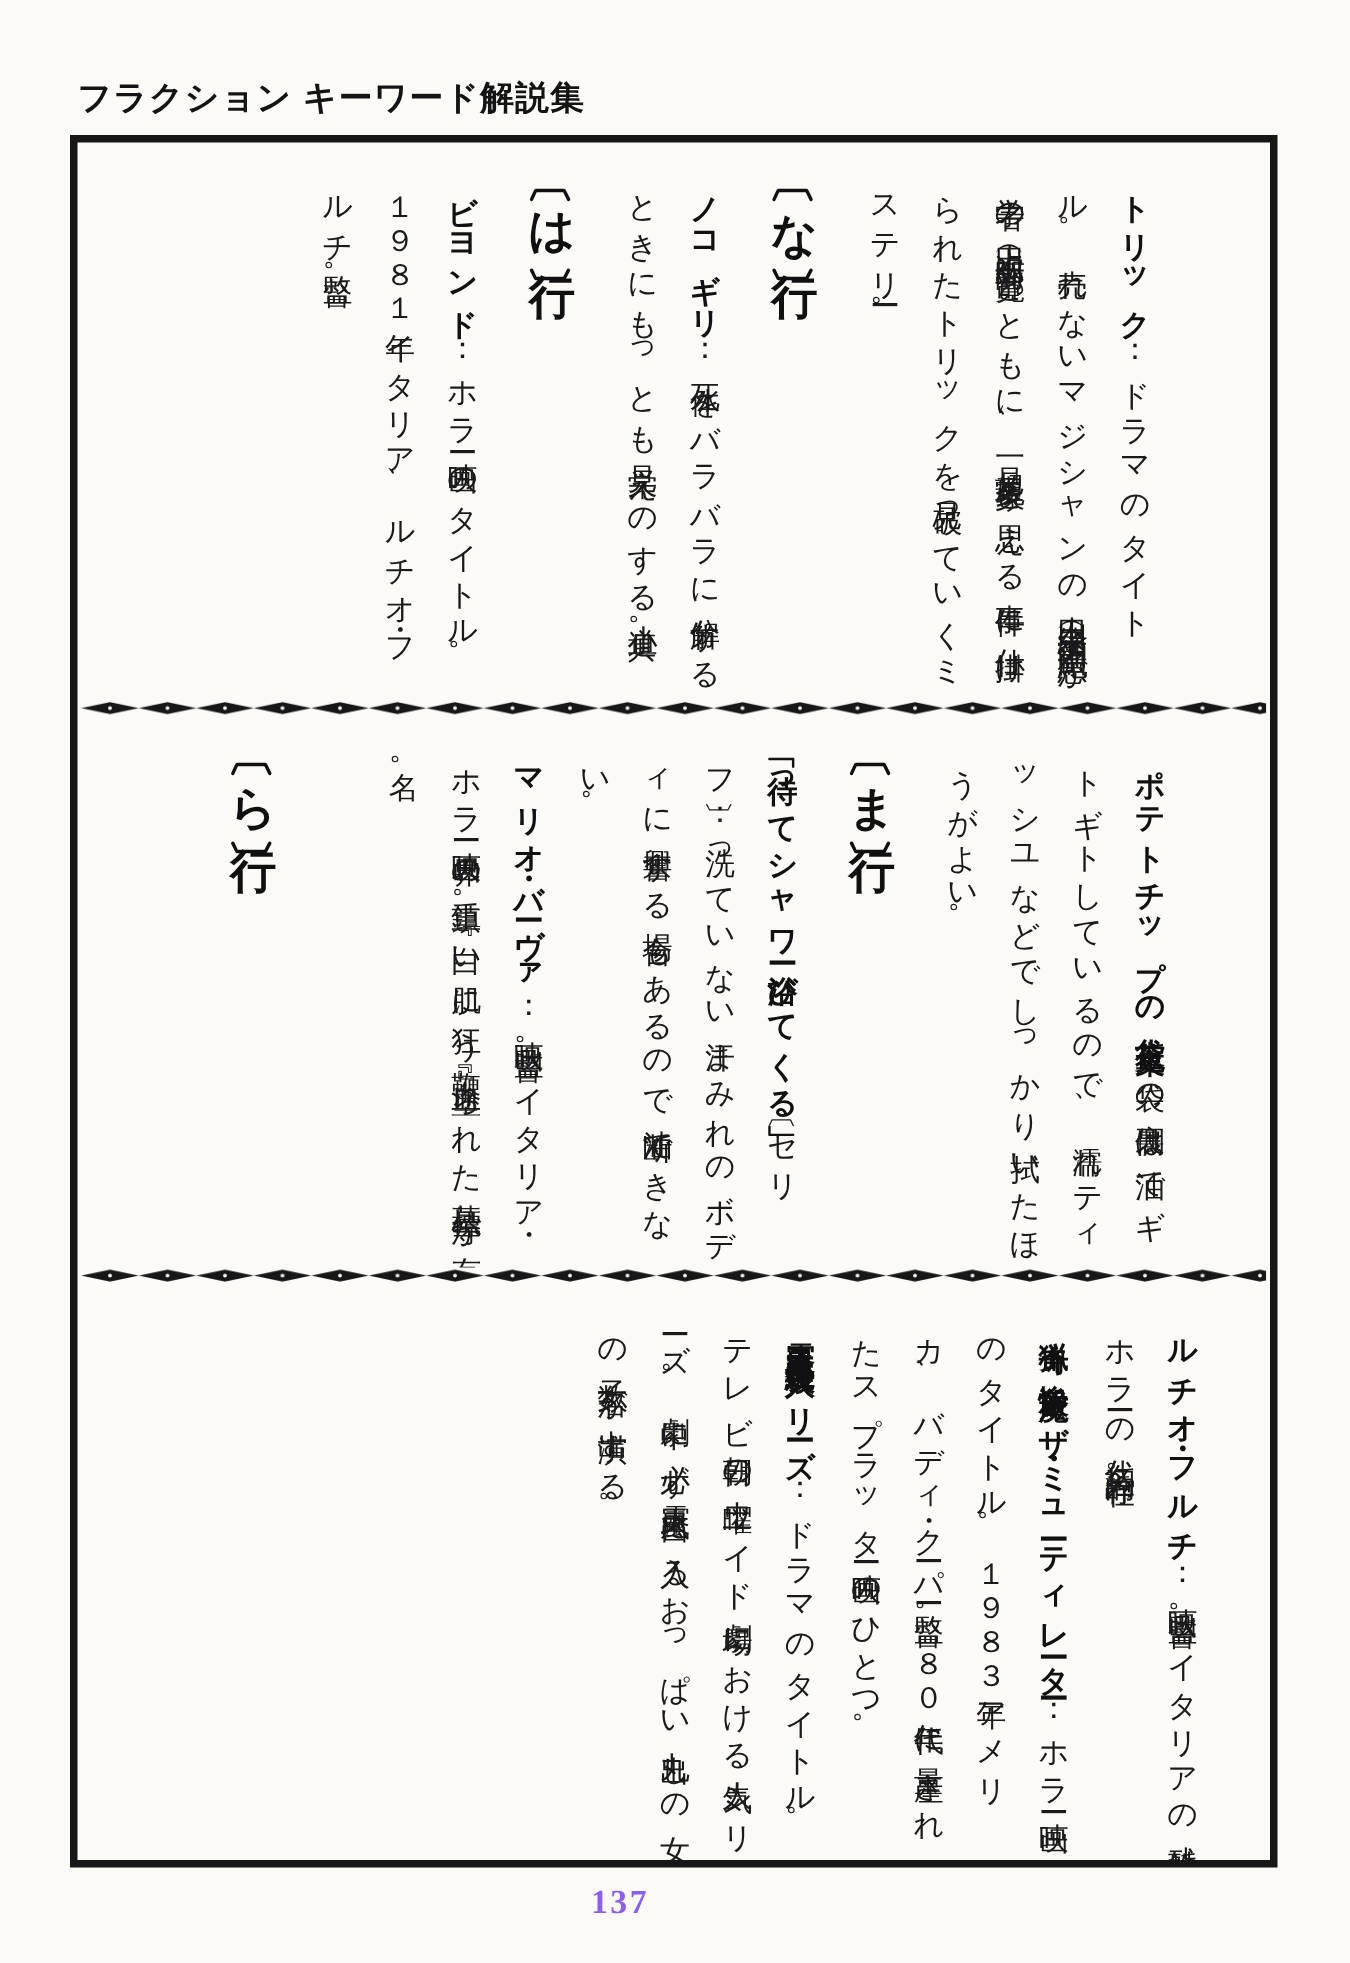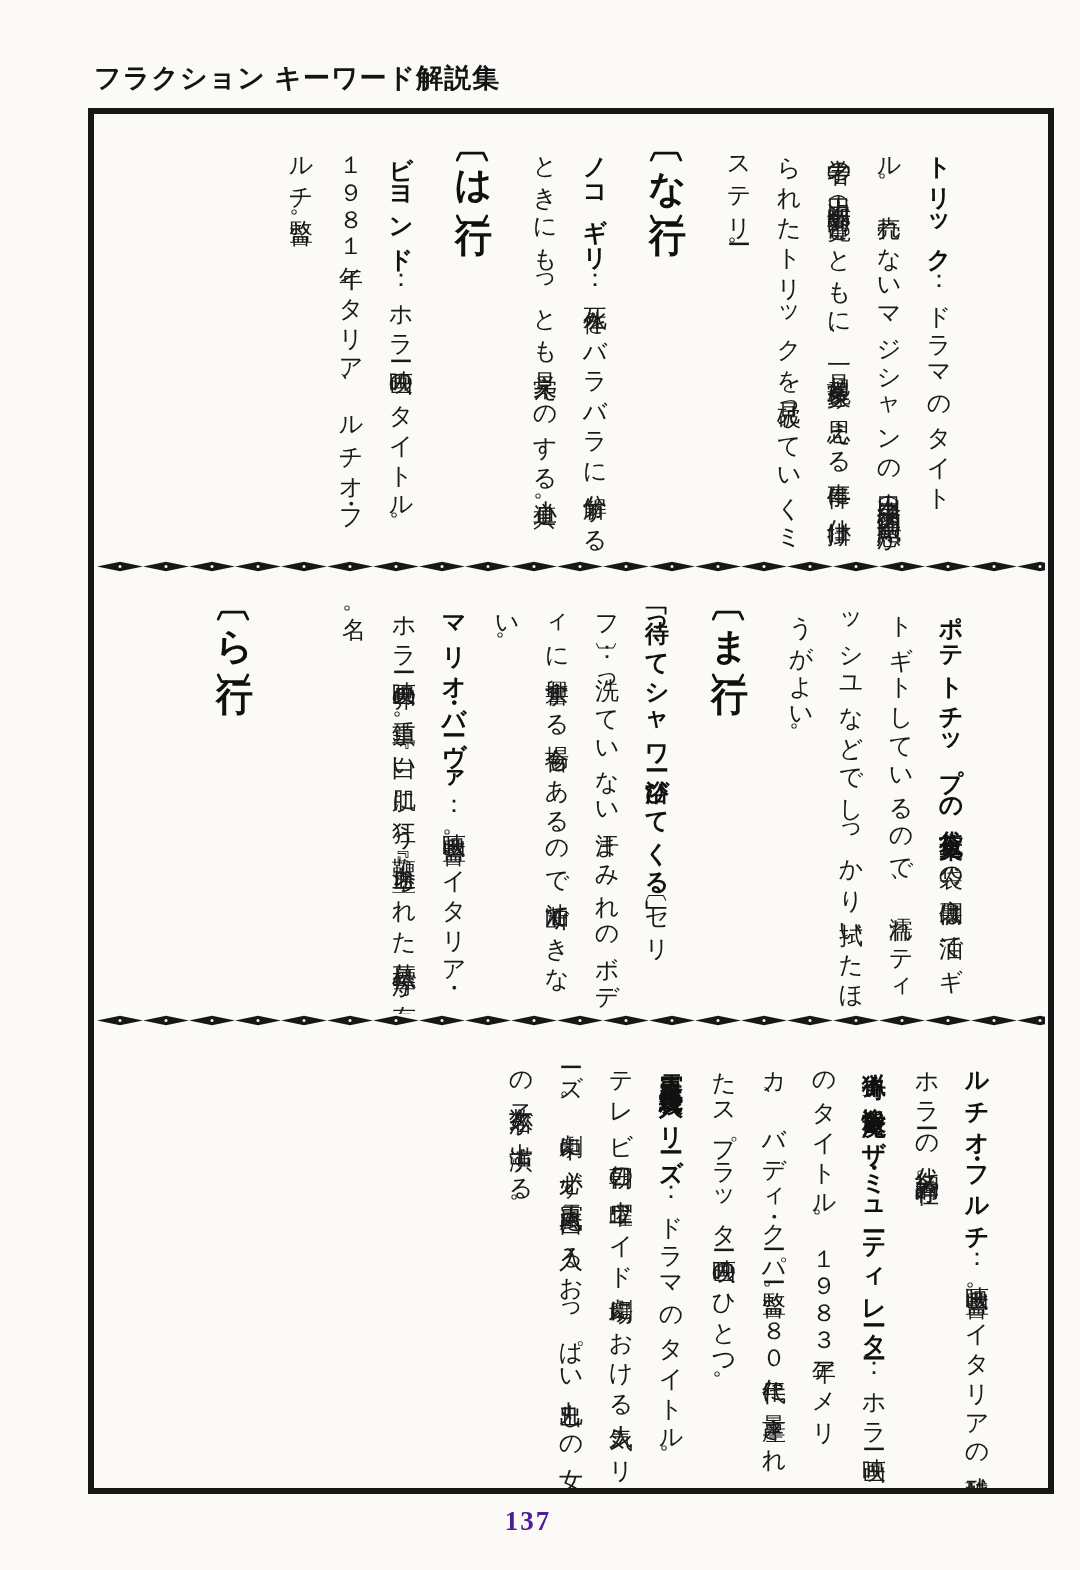--- a/index.html
+++ b/index.html
@@ -6,21 +6,20 @@
     margin:0; padding:0;
     width:1080px; height:1570px;
     background:#fbfaf6;
     overflow:hidden;
   }
   .page{
     position:relative;
     width:992px; height:1570px;
     font-family:"Liberation Serif","DejaVu Serif",serif;
     color:#1a1a1a;
-    margin-left:32px;
   }
   .doc-header{
     position:absolute;
     left:62px; top:60px;
     font-family:"Liberation Sans","DejaVu Sans",sans-serif;
     font-weight:600;
     font-size:27px;
     letter-spacing:1px;
     color:#141414;
   }
@@ -71,21 +70,21 @@
   }
   .divider svg{ display:block; width:100%; height:13px; }
   .page-number{
     position:absolute;
     left:0; right:0;
     top:1506px;
     text-align:center;
     font-size:27px;
     font-weight:700;
     letter-spacing:2px;
-    color:#4c1d95;
+    color:#8b5cf6;
   }
 </style>
 </head>
 <body>
 
 <div class="page">
 
   <div class="doc-header">フラクション キーワード解説集</div>
 
   <div class="frame">

